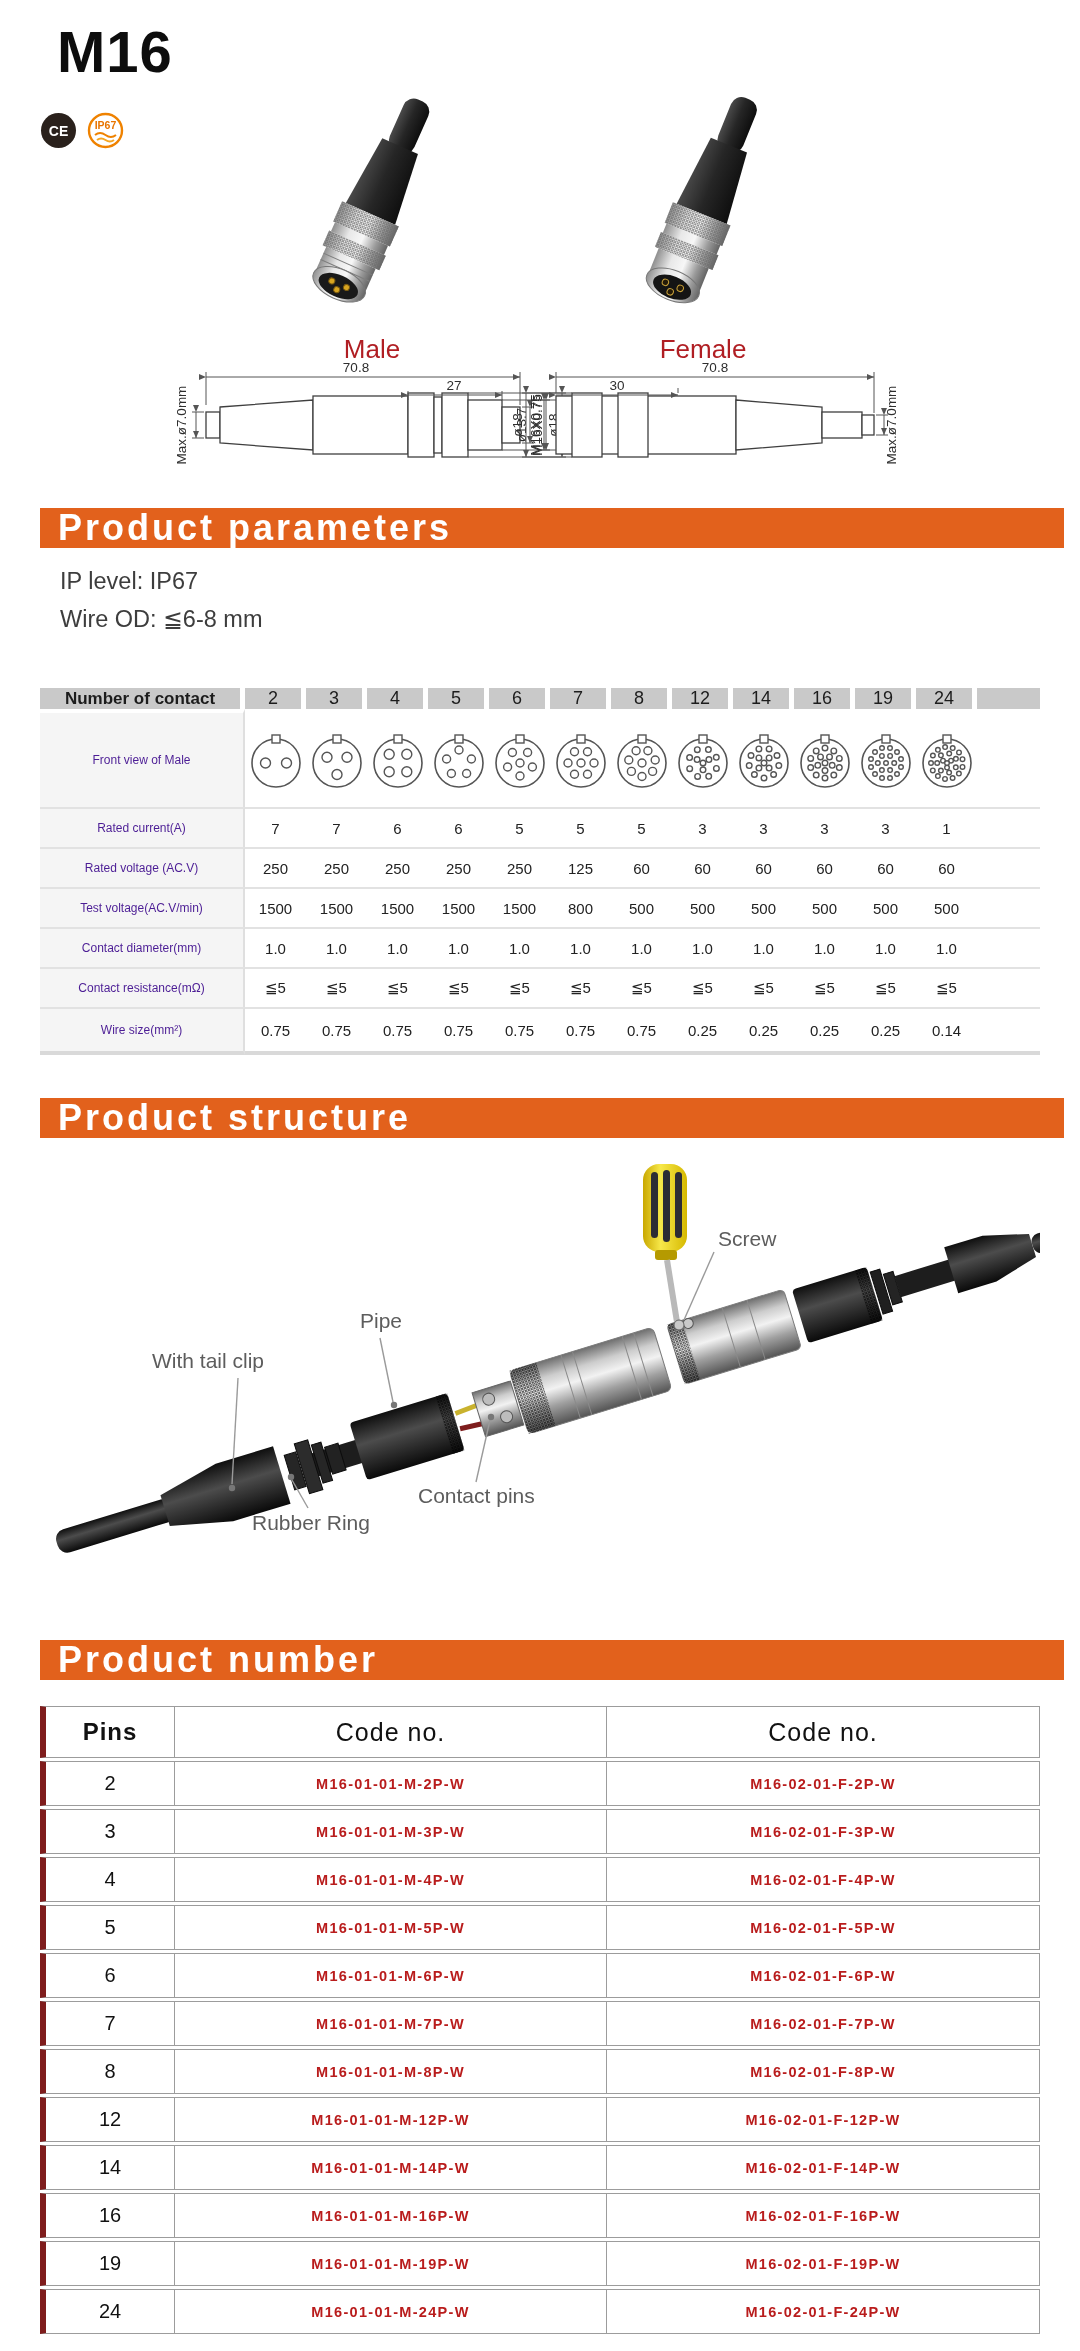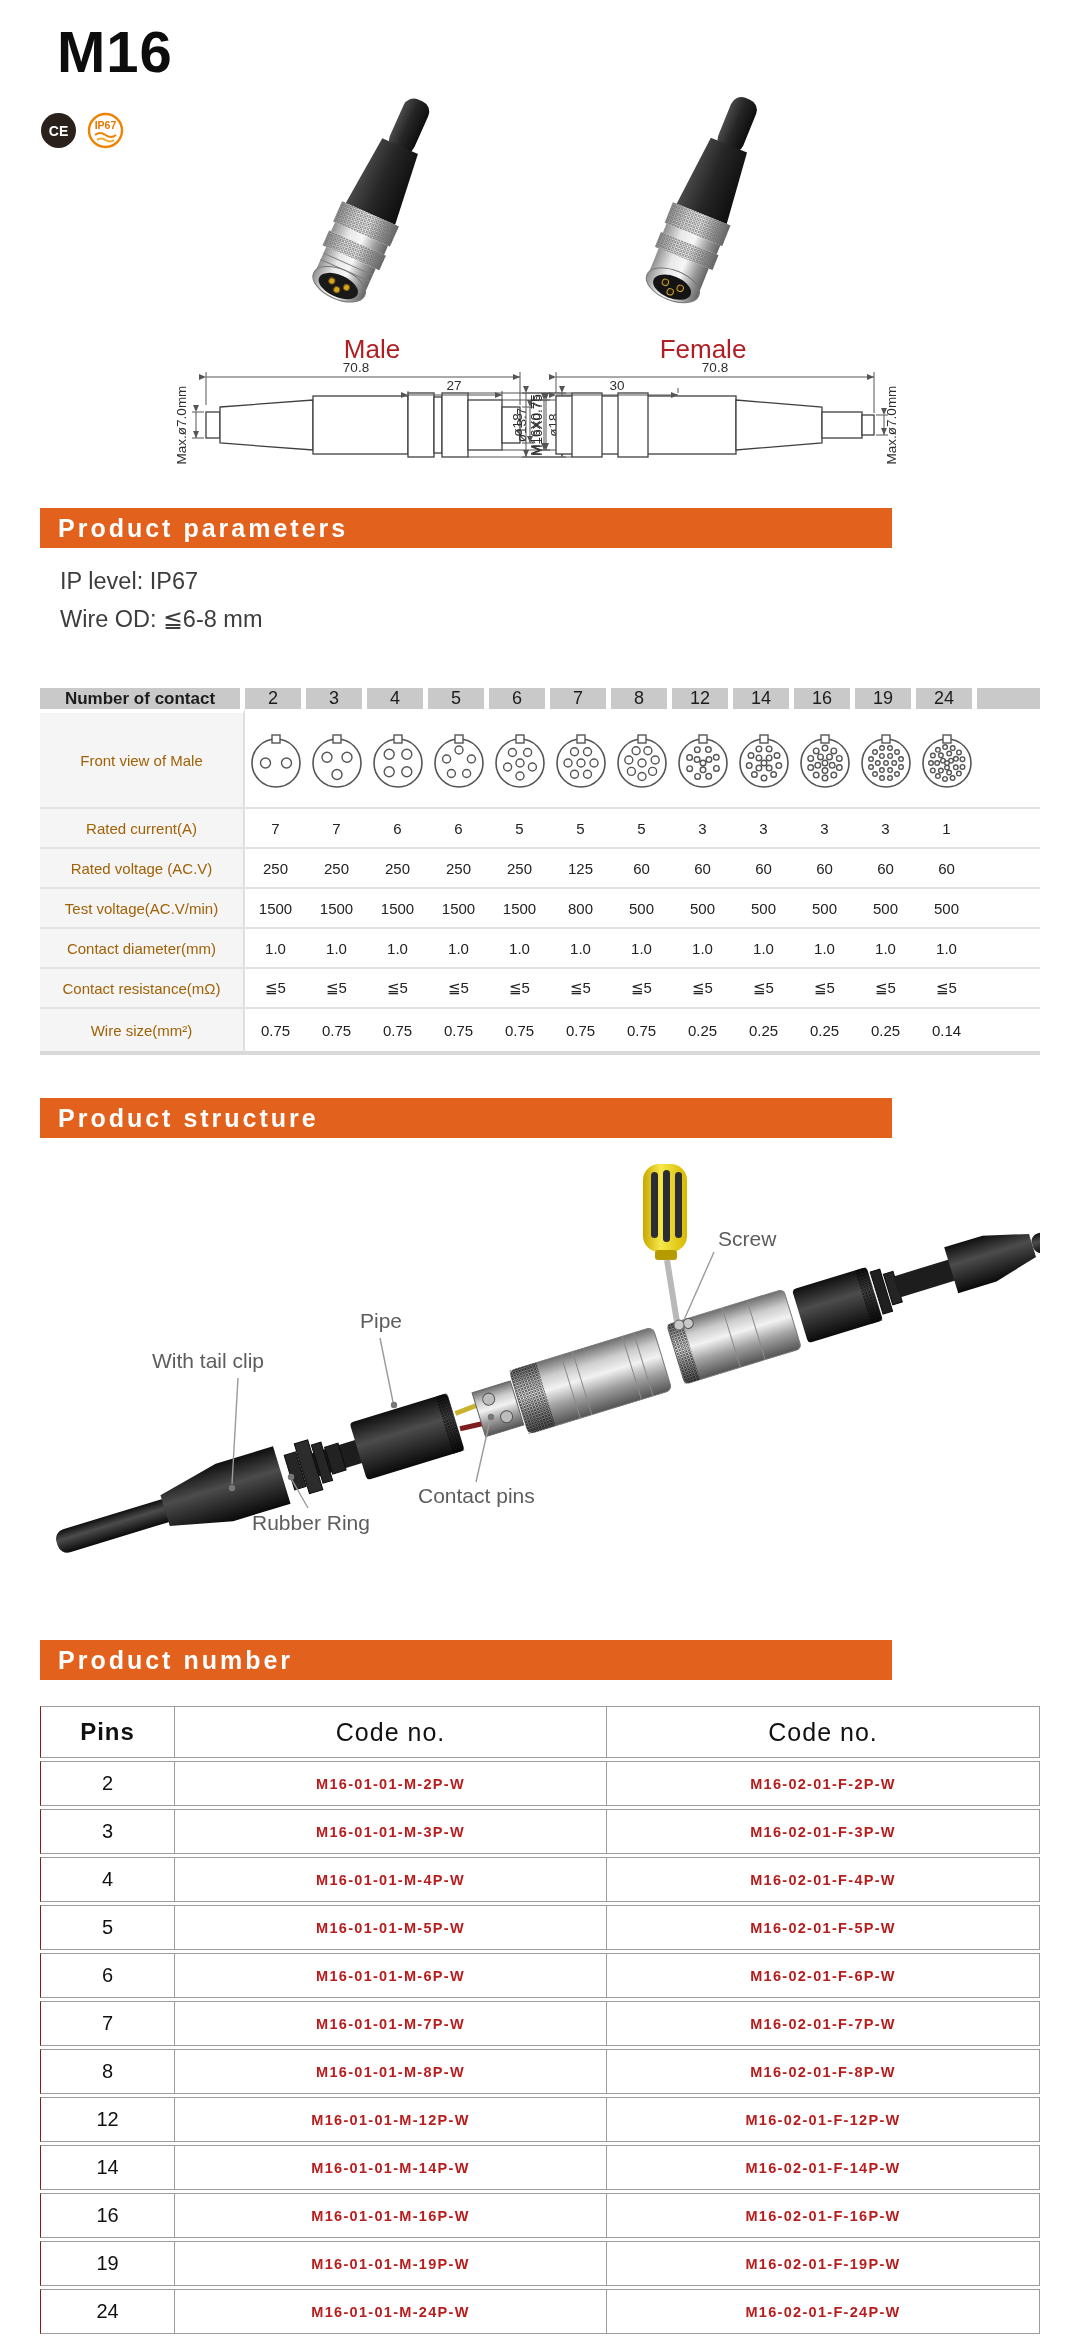--- a/index.html
+++ b/index.html
@@ -14,49 +14,49 @@
   .photo-female{left:573px;top:88px;}
   .photo-label{margin-top:0px;font-size:26px;color:#b01e23;}
 
   .drawing{position:absolute;top:350px;}
   .drawing-male{left:88px;}
   .drawing-female{left:512px;}
   .dim{stroke:#555;stroke-width:1;fill:none;}
   .part{stroke:#3f3f3f;stroke-width:1.3;fill:#fff;}
   .dimtxt{font-size:13.5px;fill:#2e2e2e;}
 
-  .bar{position:absolute;left:40px;width:852px;height:40px;background:#e2611c;color:#fff;
-       font-size:25px;font-weight:bold;letter-spacing:3px;line-height:40px;padding-left:18px;box-sizing:border-box;}
+  .bar{position:absolute;left:40px;width:1024px;height:40px;background:#e2611c;color:#fff;
+       font-size:36px;font-weight:bold;letter-spacing:3px;line-height:40px;padding-left:18px;box-sizing:border-box;}
   .bar1{top:508px;}
   .bar2{top:1098px;}
   .bar3{top:1640px;}
 
   .specs{position:absolute;left:60px;top:562px;width:980px;display:flex;font-size:23.5px;color:#3d3d3d;}
   .spec-col{line-height:38px;}
   .spec-col.left{width:510px;}
 
   table.ptable{position:absolute;left:40px;top:688px;width:1000px;border-collapse:separate;border-spacing:0;table-layout:fixed;}
   .ptable td{padding:0;text-align:center;vertical-align:middle;}
   .ptable .ph{background:#c9c9c9;border-right:5px solid #fff;height:20px;font-size:18px;color:#1c1c1c;}
   .ptable .ph.hl{font-weight:bold;font-size:17px;}
   .ptable .ph.last{border-right:none;}
-  .ptable .pl{background:#f5f5f5;font-size:15px;color:#a16207;border-right:2px solid #dfdfdf;}
+  .ptable .pl{background:#f5f5f5;font-size:12px;color:#4c1d95;border-right:2px solid #dfdfdf;}
   .ptable .pv{font-size:15px;color:#222;}
   .ptable tr.fvrow td{height:94px;border-top:4px solid #fff;}
   .ptable tr.drow td{height:38px;border-top:2px solid #e2e2e2;}
   .ptable tr.lastrow td{height:42px;border-bottom:4px solid #d9d9d9;}
   .pinsvg{display:block;margin:0 auto;}
 
   .structure{position:absolute;left:40px;top:1156px;}
   .slabel{font-size:21px;fill:#5d5d5d;}
   .leader{stroke:#9a9a9a;stroke-width:1.4;fill:none;}
 
   table.ntable{position:absolute;left:40px;top:1703px;width:1000px;border-collapse:separate;border-spacing:0 3px;table-layout:fixed;}
   .ntable td,.ntable th{border:1px solid #9c9c9c;border-left:none;text-align:center;vertical-align:middle;padding:0;}
-  .ntable td:first-child,.ntable th:first-child{border-left:1px solid #7f1d1d;}
+  .ntable td:first-child,.ntable th:first-child{border-left:6px solid #7f1d1d;}
   .ntable th{height:50px;font-size:25px;color:#111;font-weight:normal;letter-spacing:1px;}
   .ntable th.pins{font-weight:bold;font-size:24px;}
   .ntable td{height:43px;}
   .ntable td.pin{font-size:20px;color:#111;}
   .ntable td.code{font-size:14.5px;font-weight:bold;letter-spacing:1.3px;color:#b91c1c;}
 </style>
 </head>
 <body>
 
 <div class="page">

